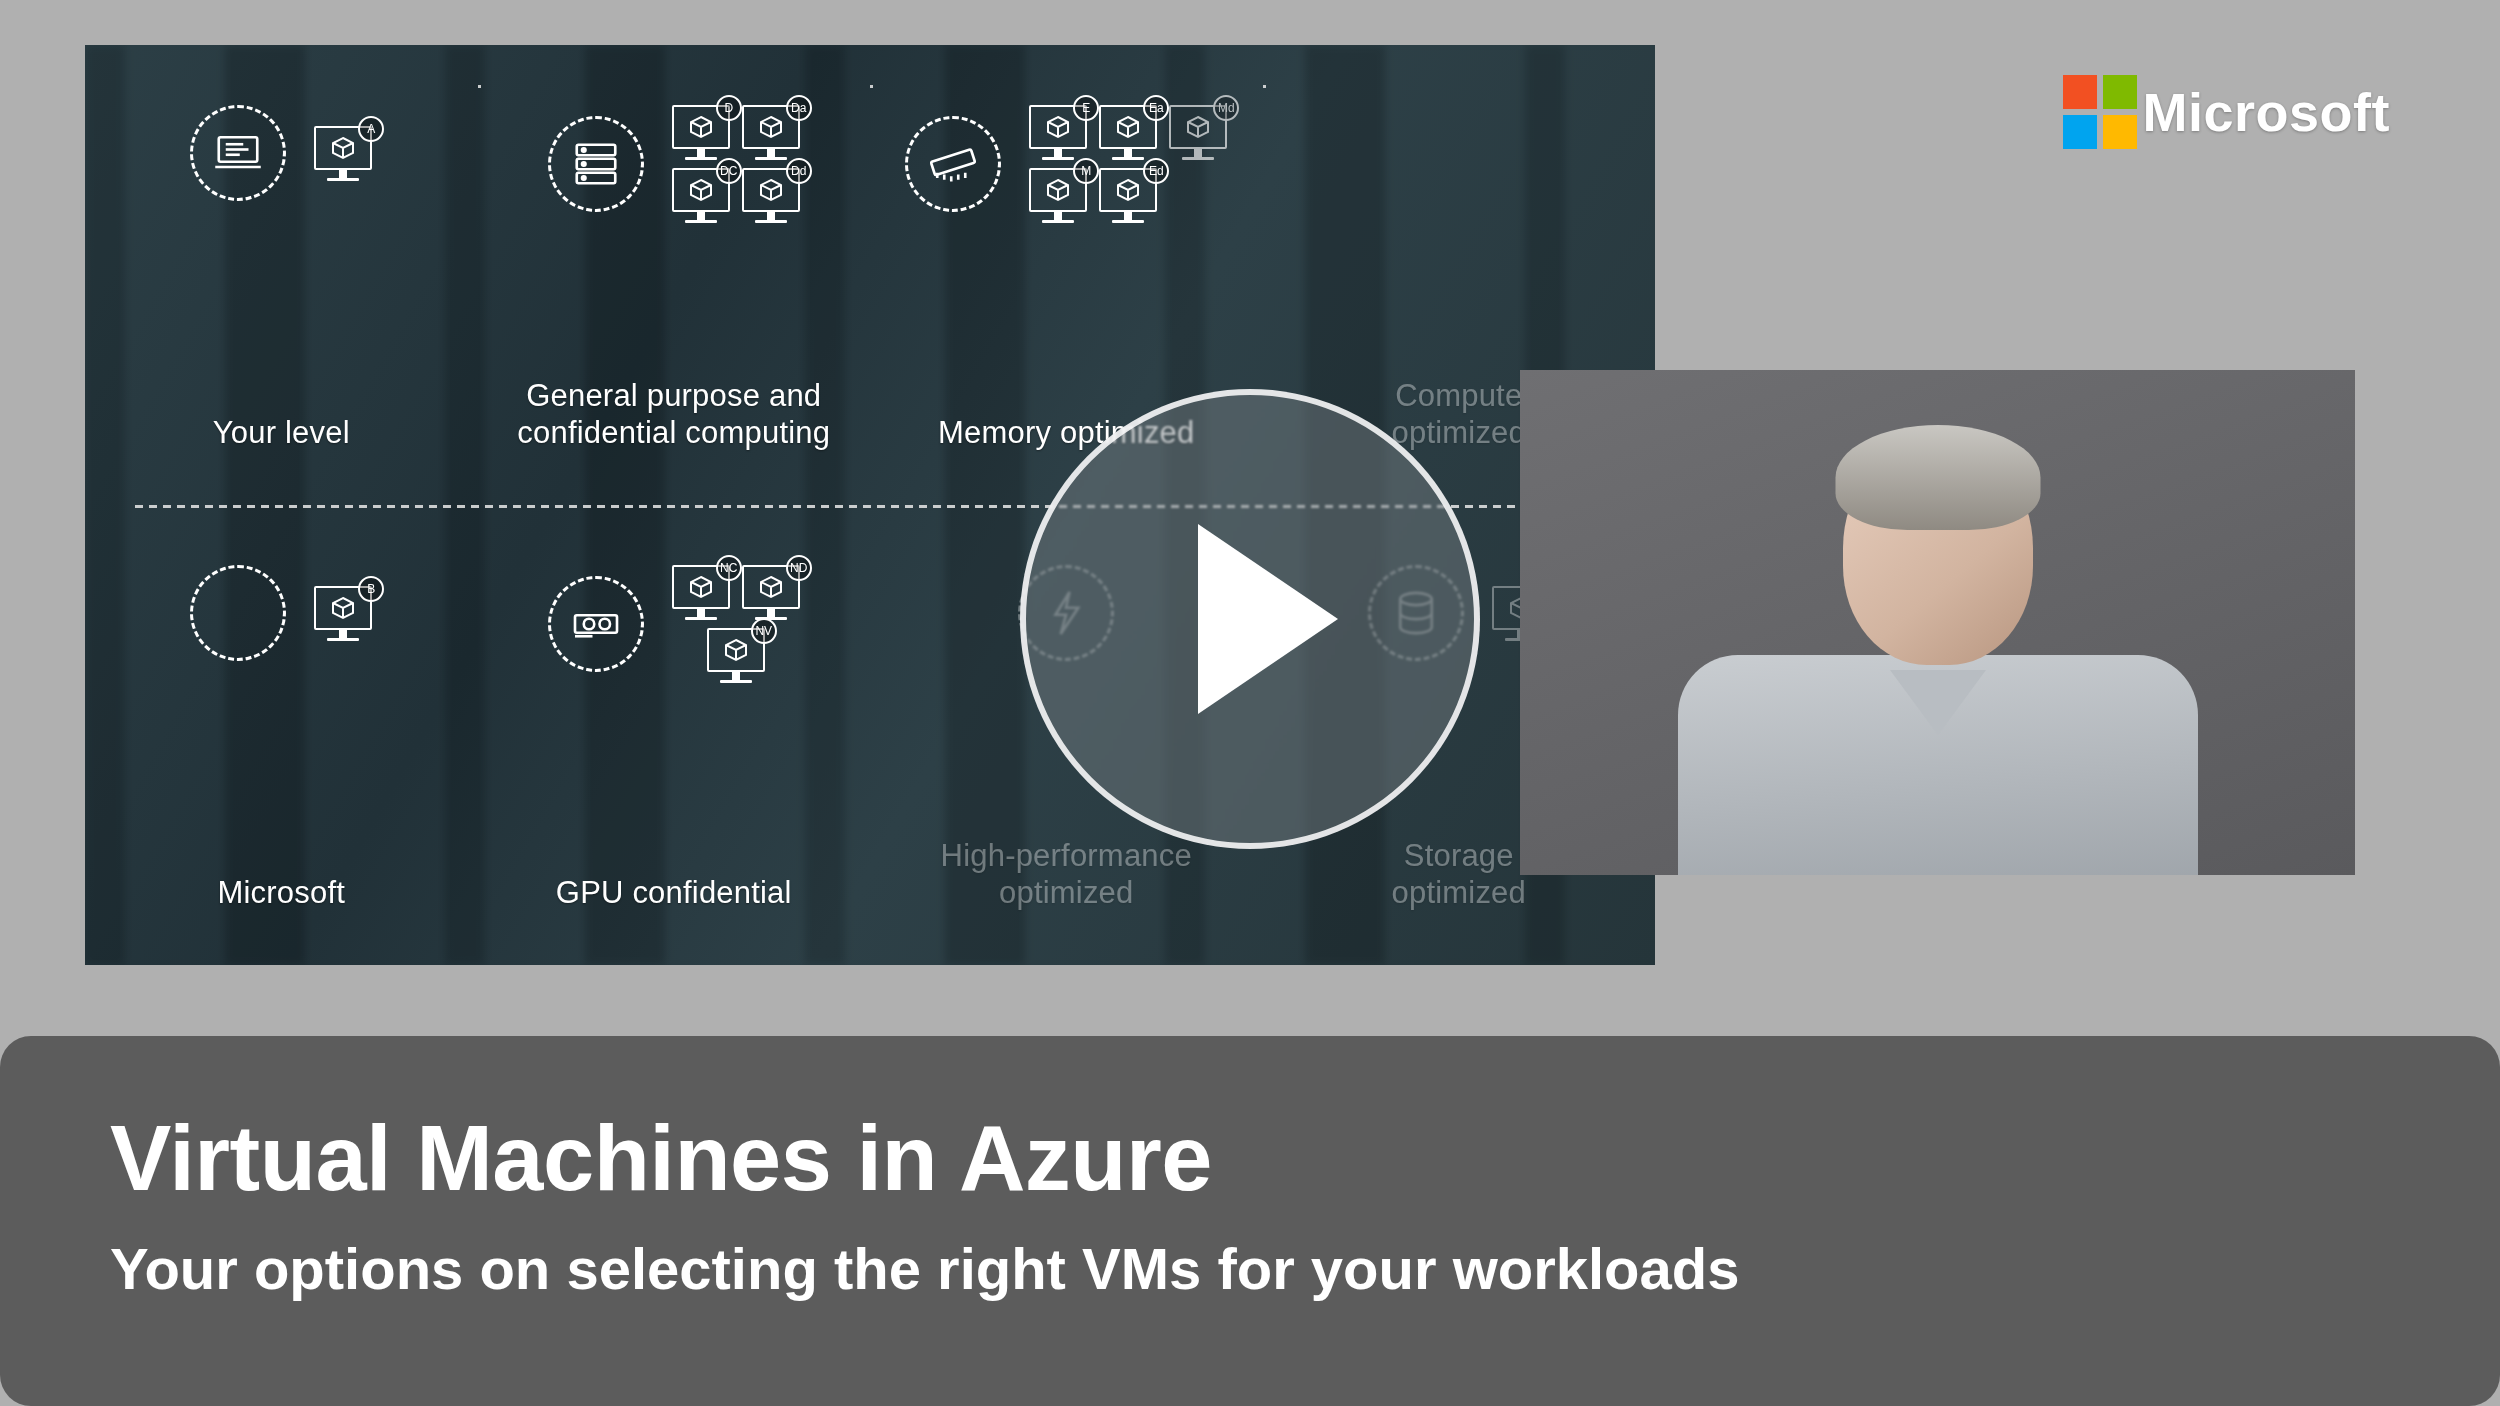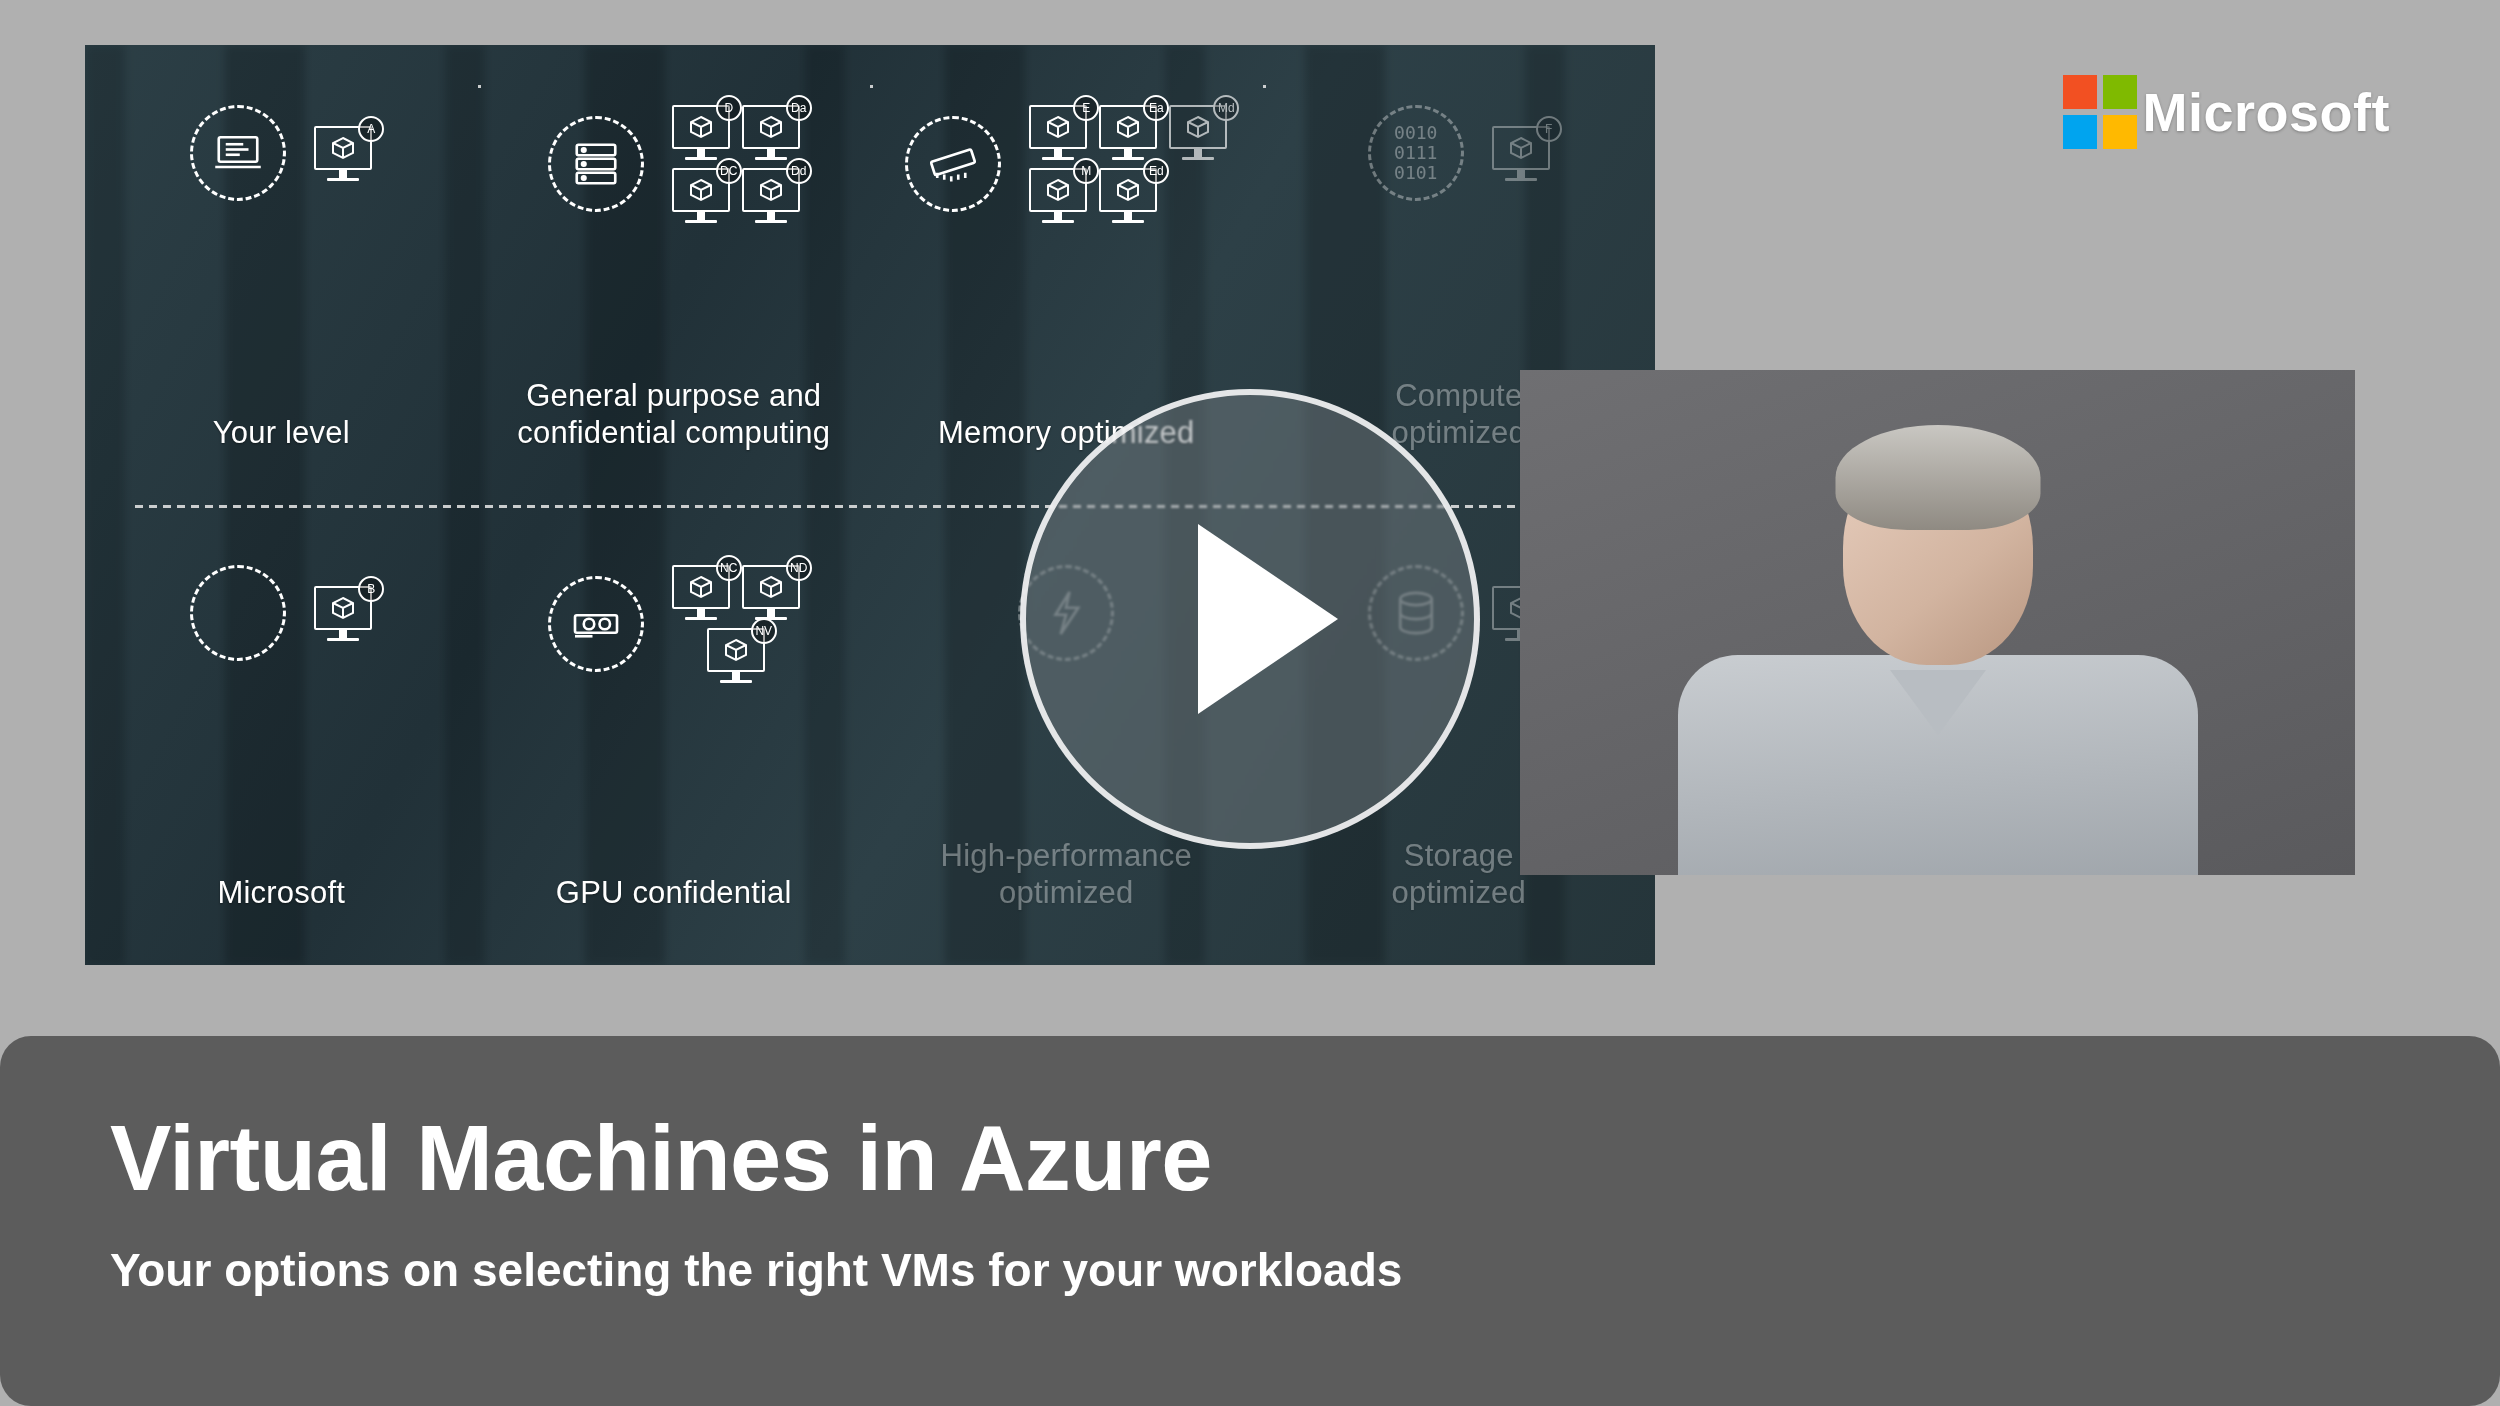--- a/index.html
+++ b/index.html
@@ -245,22 +245,22 @@
     color:#fff;
     padding: 70px 110px 0;
     border-radius: 31px;
   }
   .titlebar h1 {
     font-size: 92px;
     font-weight: 700;
     letter-spacing: -.5px;
   }
   .titlebar h2 {
-    margin-top: 32px;
-    font-size: 46px;
+    margin-top: 24px;
+    font-size: 58px;
     font-weight: 600;
   }
 </style>
 </head>
 <body>
 
 <div class="stage">
 
   <div class="titlebar">
     <h1>Virtual Machines in Azure</h1>
@@ -453,40 +453,20 @@
                 <div class="stand"></div>
                 <div class="base"></div>
                 <div class="badge">Ed</div>
               </div>
           </div>
         </div>
         <div class="label">Memory optimized</div>
       </div>
 
       <div class="cell faded">
-        <div class="icon-row">
-          <div class="dashcircle" style="font:18px/1.1 monospace; white-space:pre; color:#fff;">0010
-0111
-0101</div>
-          <div class="mon-cluster single">
-            <div class="mon">
-                <div class="screen">
-                  <span class="cube">
-                    <svg viewBox="0 0 24 24" fill="none" stroke="#fff" stroke-width="2">
-                      <path d="M12 2 22 7v10l-10 5L2 17V7z"></path>
-                      <path d="M2 7l10 5 10-5M12 22V12"></path>
-                    </svg>
-                  </span>
-                </div>
-                <div class="stand"></div>
-                <div class="base"></div>
-                <div class="badge">F</div>
-              </div>
-          </div>
-        </div>
         <div class="label">Compute
 optimized</div>
       </div>
 
       <div class="cell">
         <div class="icon-row">
           <div class="dashcircle"></div>
           <div class="mon-cluster single">
             <div class="mon">
                 <div class="screen">

